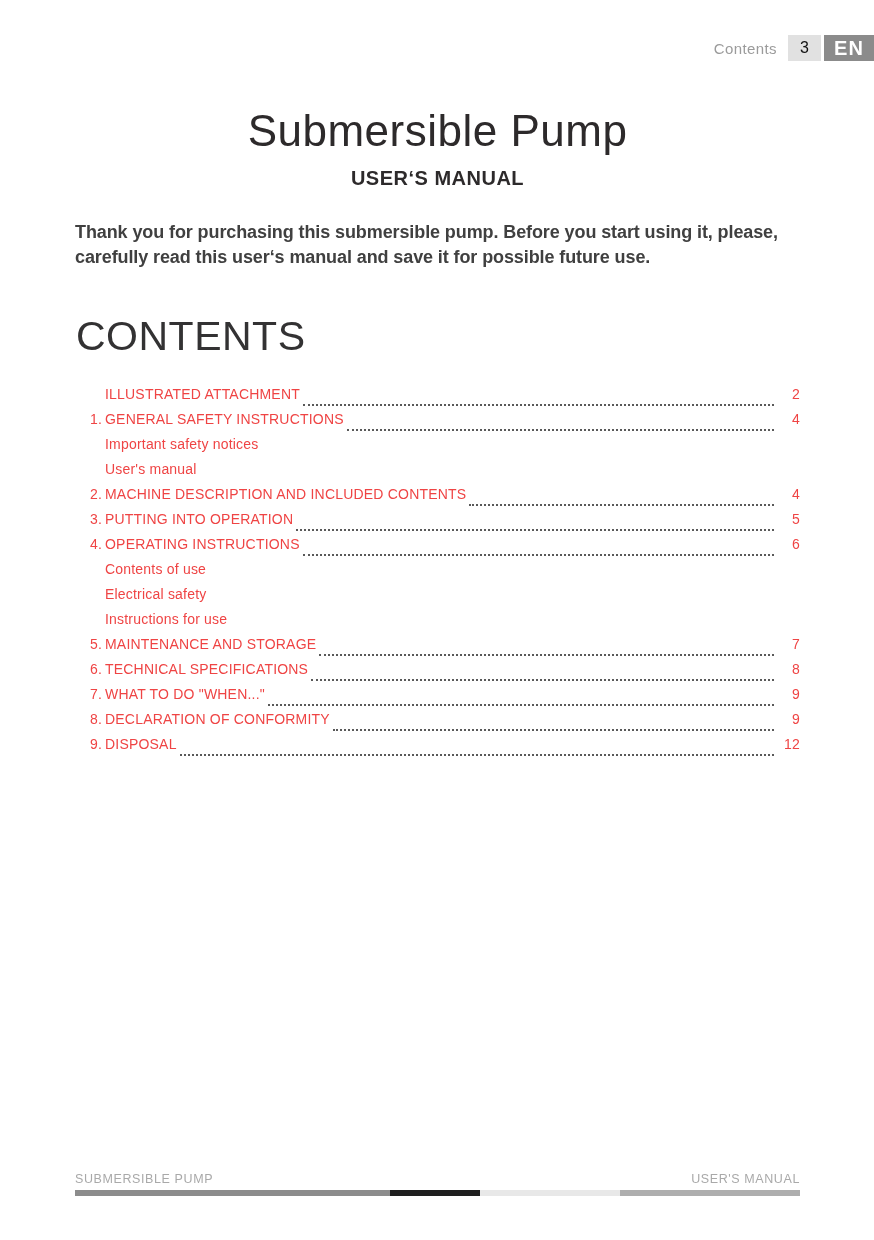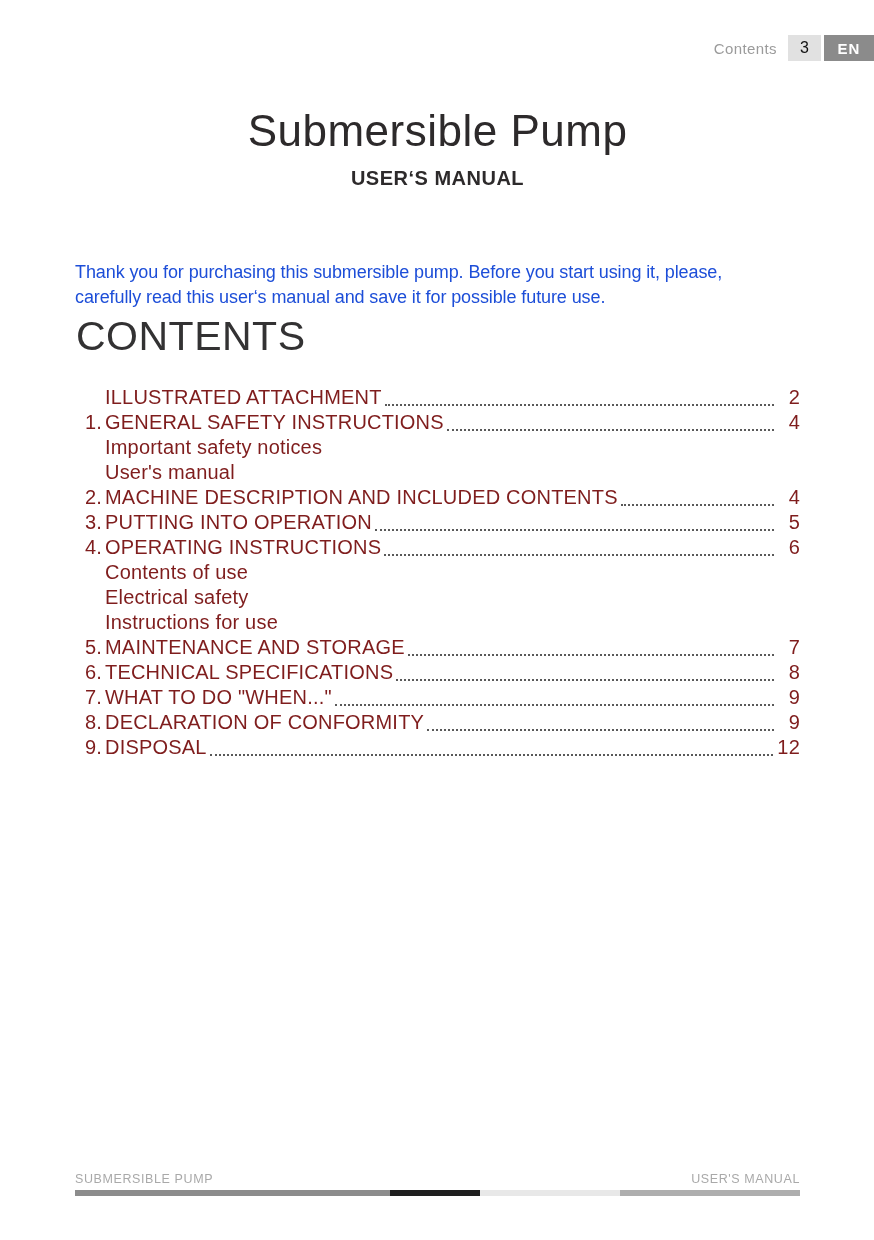--- a/index.html
+++ b/index.html
@@ -20,21 +20,21 @@
   .header-label {
     color: #9b9b9b; font-size: 15px; letter-spacing: 0.4px;
     align-self: center; margin-right: 11px;
   }
   .page-box {
     width: 33px; background: #e1e1e1; color: #111111;
     font-size: 16px; display: flex; align-items: center; justify-content: center;
   }
   .lang-box {
     width: 50px; background: #8b8b8b; color: #ffffff;
-    font-size: 15px; font-weight: bold; letter-spacing: 1px;
+    font-size: 20px; font-weight: bold; letter-spacing: 1px;
     display: flex; align-items: center; justify-content: center;
     margin-left: 3px;
   }
 
   
   .title-block {
     position: absolute; top: 106px; left: 75px; width: 725px;
     text-align: center;
   }
   .doc-title {
@@ -42,36 +42,36 @@
     letter-spacing: 0.5px; line-height: 50px;
   }
   .doc-subtitle {
     font-size: 20px; font-weight: bold; color: #2d2a2b;
     letter-spacing: 0.5px; line-height: 36px; margin-top: 4px;
   }
 
   
   .intro {
     position: absolute; top: 220px; left: 75px; width: 740px;
-    font-size: 18px; font-weight: normal; color: #1d4ed8;
-    line-height: 24.5px; letter-spacing: -0.1px; margin-top: 40px;
+    font-size: 18px; font-weight: bold; color: #404040;
+    line-height: 24.5px; letter-spacing: -0.1px;
   }
   .intro-line { white-space: nowrap; }
 
   
   .contents-heading {
     position: absolute; top: 313px; left: 76px;
     font-size: 41px; font-weight: normal; color: #333233;
     letter-spacing: 0.5px;
   }
 
   
   .toc {
     position: absolute; top: 386px; left: 75px; width: 725px;
-    font-size: 20px; color: #7f1d1d; letter-spacing: 0.2px;
+    font-size: 14px; color: #ef4444; letter-spacing: 0.2px;
   }
   .toc-row { display: flex; align-items: baseline; height: 25px; }
   .toc-num {
     flex: none; width: 30px; text-align: right; padding-right: 3px;
   }
   .toc-label { flex: none; white-space: nowrap; }
   .toc-leader {
     flex: 1 1 auto; align-self: flex-end;
     border-bottom: 2px dotted #595959;
     margin: 0 4px 5px 3px; min-width: 0;

